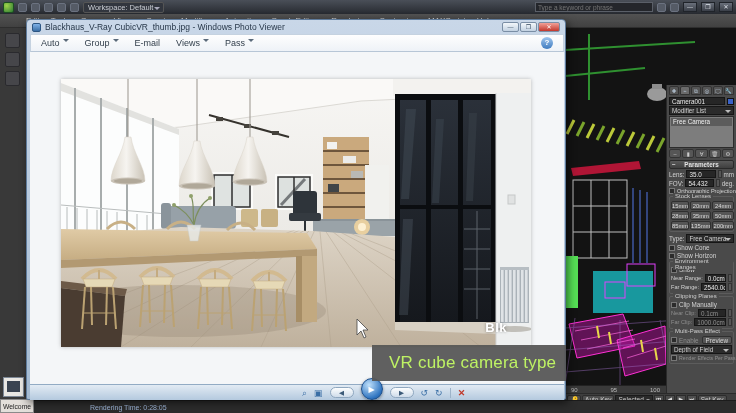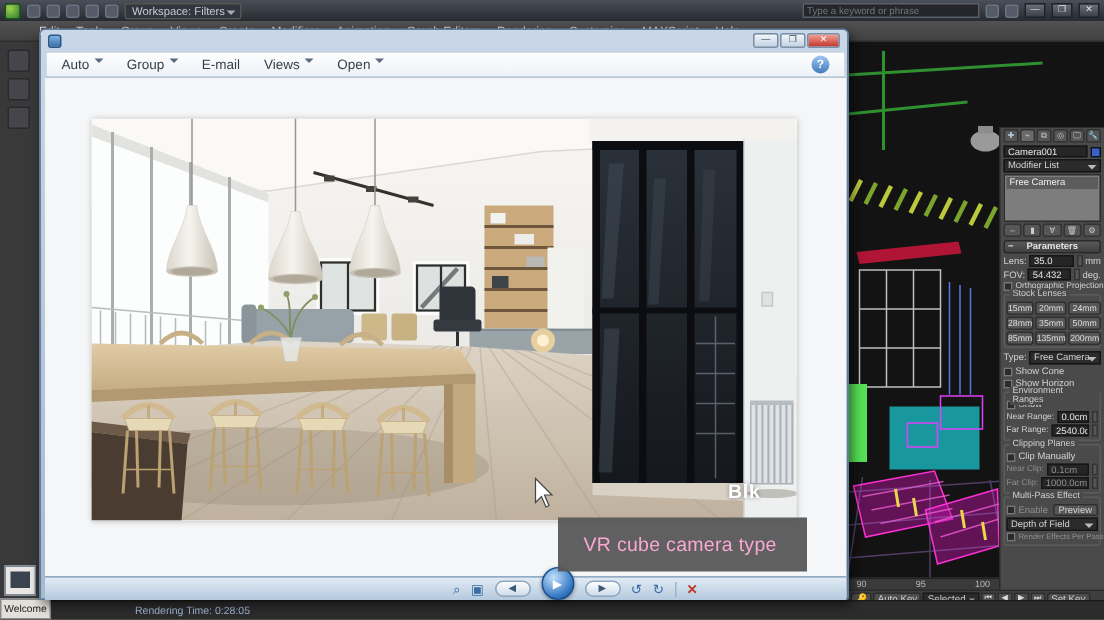--- a/index.html
+++ b/index.html
@@ -103,36 +103,36 @@
 .tool{font-size:9px;color:#3a6ea5;line-height:14px}
 .pill{width:24px;height:11px;border-radius:6px;background:linear-gradient(#fdfefe,#cfdcea);border:1px solid #8fa7bf;
   text-align:center;font-size:6.5px;line-height:10px;color:#3c5a78}
 #slideshow-btn{width:22px;height:22px;border-radius:50%;margin-top:-8px;
   background:radial-gradient(circle at 35% 30%,#bfe0fb,#2f74c0 70%,#1b4f8d);border:1px solid #1c4e8a;
   color:#fff;font-size:8px;text-align:center;line-height:21px;box-shadow:0 1px 3px rgba(0,0,0,.4)}
 .tool-del{color:#c0392b;font-size:9px;font-weight:bold}
 .tsep{width:1px;height:10px;background:#9db3c9}
 
 
-#caption{left:372px;top:345px;width:166px;height:36px;background:rgba(86,86,86,.94);
-  color:#f9a8d4;font-size:13px;line-height:36px;padding-left:17px;letter-spacing:.2px}
+#caption{left:372px;top:345px;width:194px;height:36px;background:rgba(86,86,86,.94);
+  color:#bef264;font-size:17px;line-height:36px;padding-left:17px;letter-spacing:.2px}
 </style>
 </head>
 <body>
 
 <div id="stage">
 
   <div id="max-titlebar" class="abs">
     <span id="max-logo"></span>
     <span class="qicon"></span>
     <span class="qicon"></span>
     <span class="qicon"></span>
     <span class="qicon"></span>
     <span class="qicon"></span>
-    <span id="workspace-combo">Workspace: Filters</span>
+    <span id="workspace-combo">Workspace: Default</span>
     <input id="max-search" placeholder="Type a keyword or phrase" style="">
     <span class="qicon"></span>
     <span class="qicon"></span>
     <span class="winbtn">—</span>
     <span class="winbtn">❐</span>
     <span class="winbtn">✕</span>
   </div>
 
   <div id="max-menubar" class="abs">
     <span>Edit</span>
@@ -387,32 +387,33 @@
     <span id="rendering-time">Rendering Time: 0:28:05</span>
   </div>
   <div id="welcome-frag" class="abs">
       <div></div>
     </div>
   <div id="welcome-tab" class="abs">Welcome</div>
 
   <div id="viewer" class="abs">
     <div id="viewer-titlebar">
       <span id="viewer-icon"></span>
+      <span>Blackhaus_V-Ray CubicVR_thumb.jpg - Windows Photo Viewer</span>
       <span id="viewer-controls">
         <span class="vbtn">—</span>
         <span class="vbtn">❐</span>
         <span class="vbtn vclose">✕</span>
       </span>
     </div>
     <div id="viewer-menubar">
       <span><span>Auto</span><span class="caret"></span></span>
       <span><span>Group</span><span class="caret"></span></span>
       <span><span>E-mail</span></span>
       <span><span>Views</span><span class="caret"></span></span>
-      <span><span>Open</span><span class="caret"></span></span>
+      <span><span>Pass</span><span class="caret"></span></span>
       <span id="viewer-help">?</span>
     </div>
 
     <div id="viewer-content">
       <div id="render-image">
         <svg width="470" height="268" viewBox="0 0 470 268">
           <defs>
             <linearGradient id="gwall" x1="0" y1="0" x2="0" y2="1">
                 <stop offset="0" stop-color="#f7f6f4"></stop>
                 <stop offset="1" stop-color="#e9e7e2"></stop>

